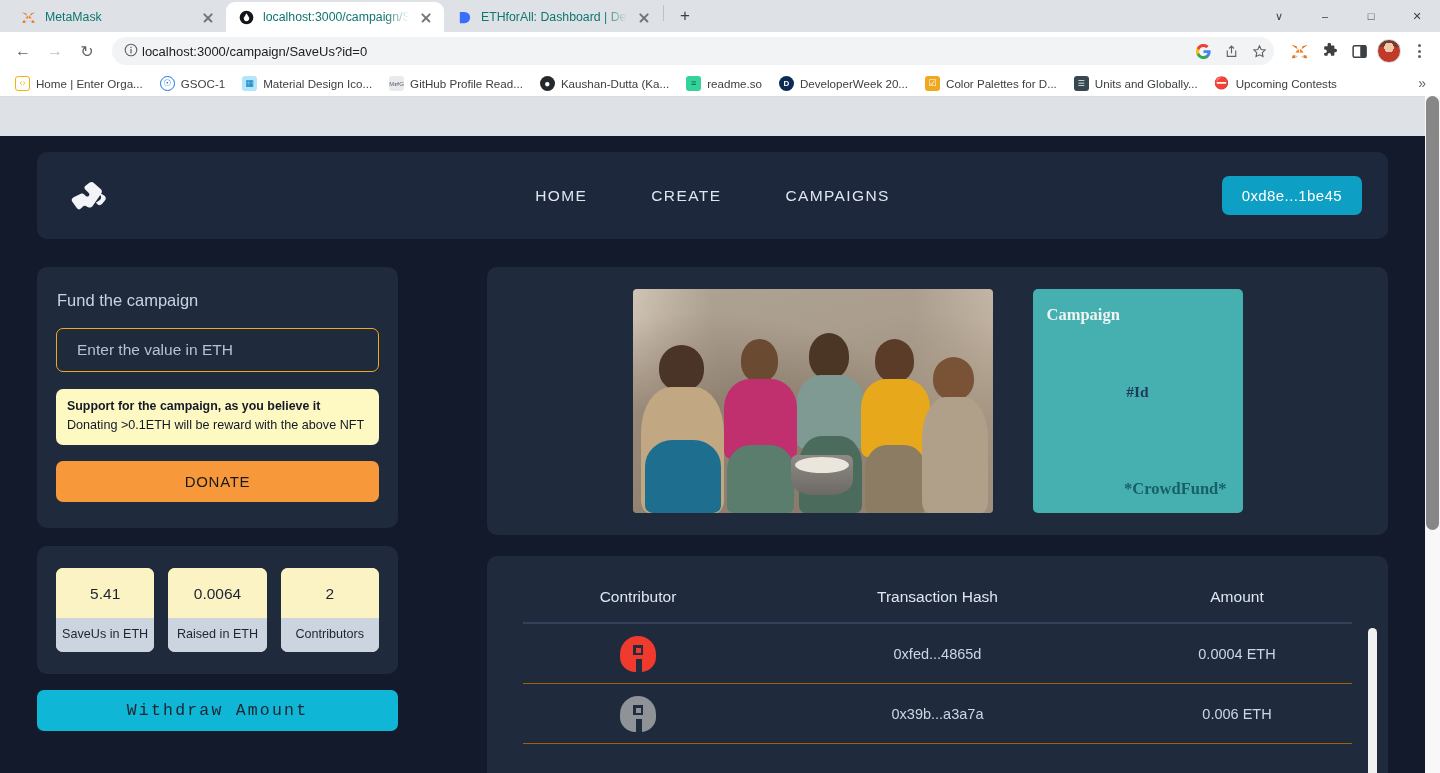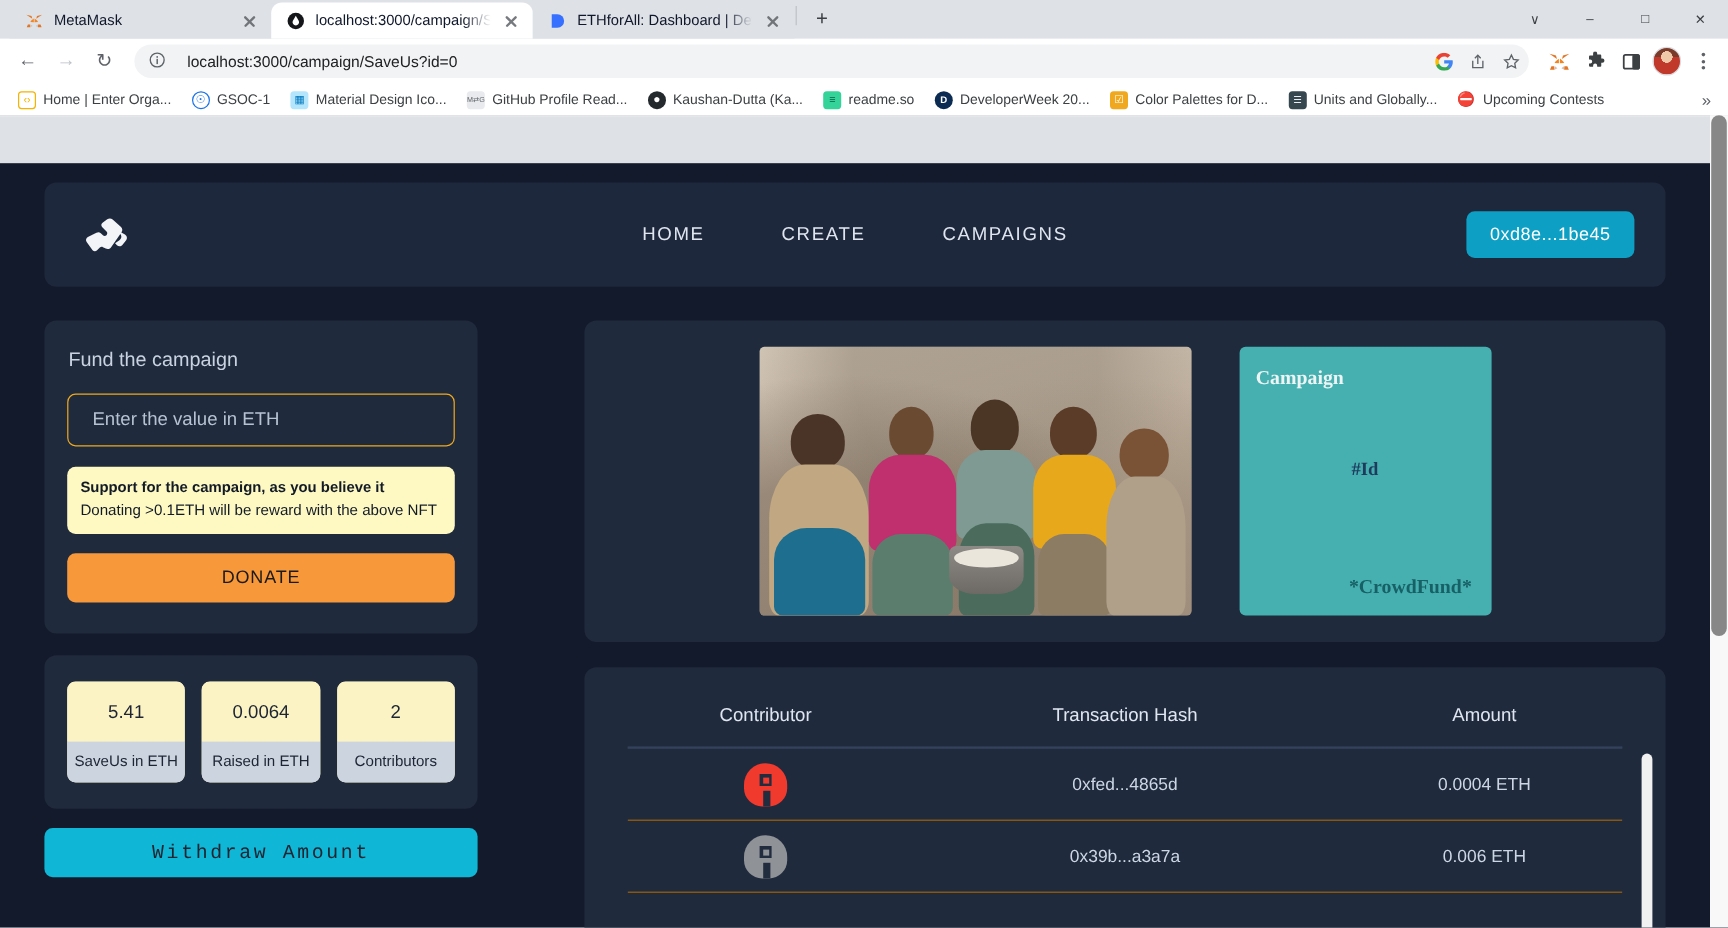--- a/index.html
+++ b/index.html
@@ -13,21 +13,21 @@
   
   .browser { width: 1440px; height: 773px; position: relative; background: #dee1e6; }
 
   .tabstrip {
     height: 32px; background: #dee1e6;
     display: flex; align-items: flex-end; padding-left: 8px; position: relative;
   }
   .tab {
     height: 30px; display: flex; align-items: center; gap: 9px;
     padding: 0 10px 0 12px; border-radius: 9px 9px 0 0;
-    font-size: 12.3px; color: #0f172a; position: relative;
+    font-size: 12.3px; color: #0f766e; position: relative;
     min-width: 0;
     margin-top: 26px;
   }
   .tab.inactive { background: #dee1e6; width: 218px; }
   .tab.active { background: #ffffff; width: 218px; }
   .tab .favicon { width: 16px; height: 16px; flex: 0 0 16px; display: flex; align-items: center; justify-content: center; }
   .tab .tab-title {
     flex: 1 1 auto; white-space: nowrap; overflow: hidden;
     -webkit-mask-image: linear-gradient(to right, #000 84%, transparent 100%);
     mask-image: linear-gradient(to right, #000 84%, transparent 100%);
@@ -45,21 +45,21 @@
     display: flex; align-items: center; justify-content: center; color: #3c4043; font-size: 17px;
   }
   .winbtns { position: absolute; right: 0; top: 0; height: 32px; display: flex; align-items: center; }
   .winbtn { width: 46px; height: 32px; display: flex; align-items: center; justify-content: center; color: #3c4043; font-size: 11px; }
 
   .toolbar { height: 38px; background: #ffffff; display: flex; align-items: center; padding: 0 8px; gap: 2px; }
   .tbtn { width: 30px; height: 30px; border-radius: 50%; display: flex; align-items: center; justify-content: center; color: #5f6368; }
   .tbtn.dim { color: #bdc1c6; }
   .omnibox {
     flex: 1 1 auto; height: 28px; background: #f1f3f4; border-radius: 14px;
-    display: flex; align-items: center; gap: 18px; padding: 0 12px; margin: 0 6px 0 8px;
+    display: flex; align-items: center; gap: 4px; padding: 0 12px; margin: 0 6px 0 8px;
     font-size: 13px; color: #202124; position: relative;
   }
   .omni-right { position: absolute; right: 2px; top: 0; height: 28px; display: flex; align-items: center; gap: 2px; }
   .omni-ic { width: 26px; height: 26px; border-radius: 50%; display: flex; align-items: center; justify-content: center; color: #5f6368; }
   .ext-row { display: flex; align-items: center; gap: 4px; padding-left: 4px; }
   .ext { width: 26px; height: 26px; display: flex; align-items: center; justify-content: center; }
   .avatar-pic {
     width: 24px; height: 24px; border-radius: 50%;
     background: radial-gradient(circle at 50% 34%, #f0c9a8 0 26%, transparent 27%),
                 linear-gradient(#7b3b2a 0 34%, #c0392b 34% 100%);

